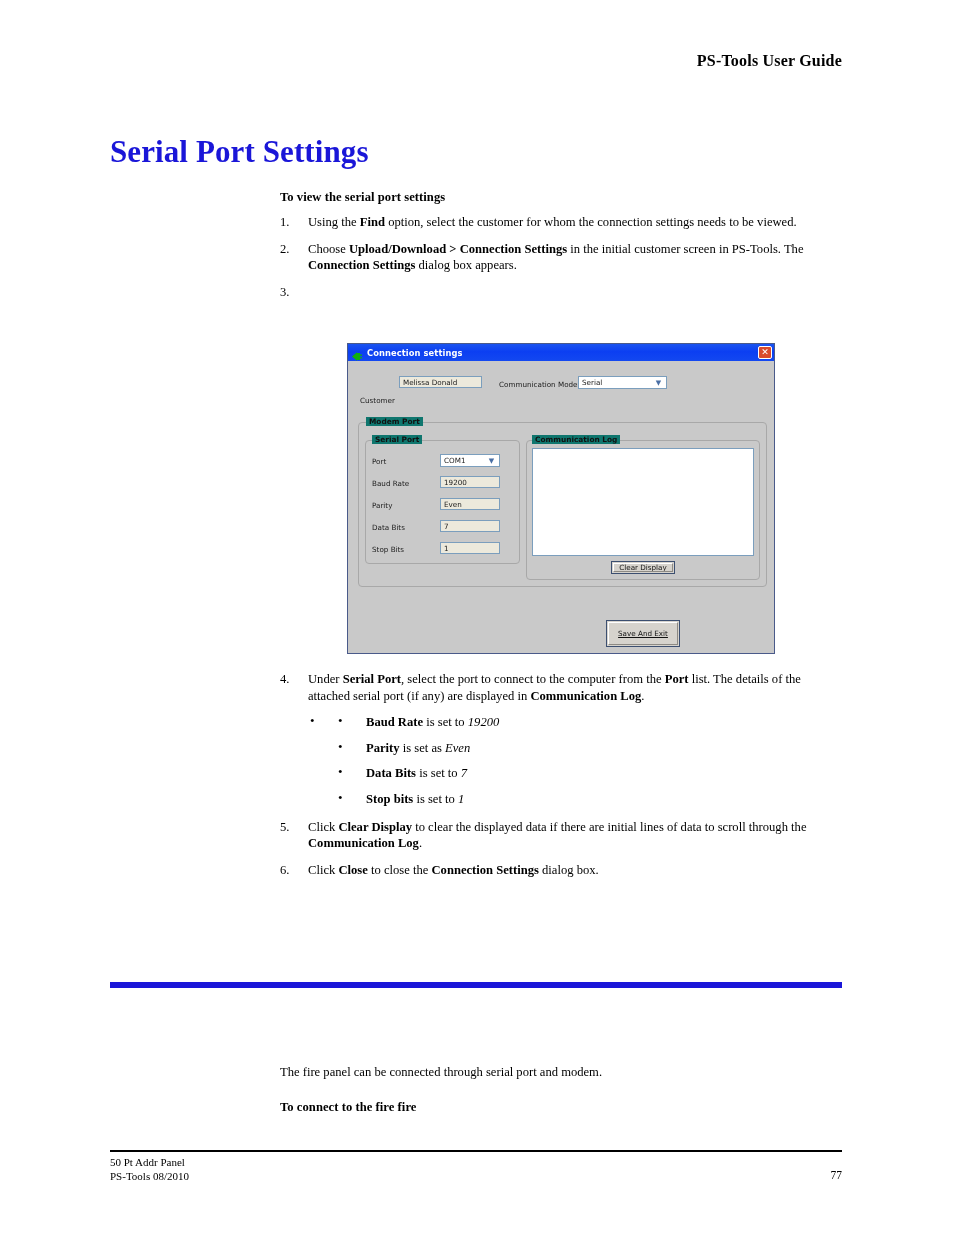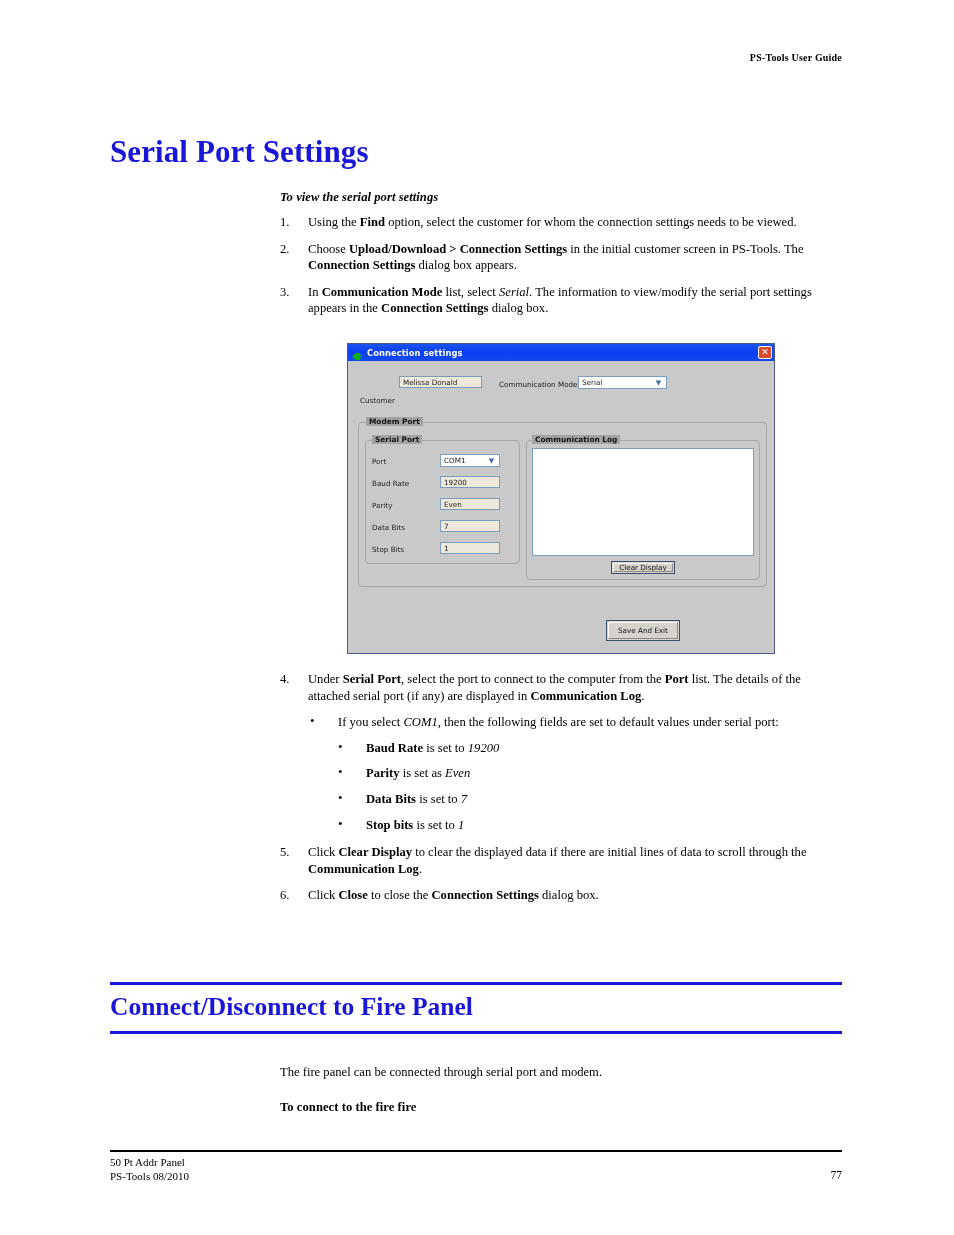--- a/index.html
+++ b/index.html
@@ -18,21 +18,21 @@
 
   
   .running-head {
     position: absolute;
     left: 110px;
     top: 52px;
     width: 732px;
     text-align: right;
     font-family: "Liberation Serif", serif;
     font-weight: bold;
-    font-size: 10px;
+    font-size: 16px;
     letter-spacing: 0.2px;
     color: #000;
   }
 
   
   .h1-plain {
     position: absolute;
     left: 110px;
     font-family: "Liberation Serif", serif;
     font-weight: bold;
@@ -231,21 +231,21 @@
   }
 
   .group {
     position: absolute;
     border: 1px solid #a8a8a8;
     border-radius: 4px;
     box-sizing: border-box;
   }
   .group-label {
     position: absolute;
-    background: #a3a3a3;
+    background: #0f766e;
     padding: 0 3px;
     font-family: "DejaVu Sans", sans-serif;
     font-size: 7.4px;
     font-weight: bold;
     color: #111;
     white-space: nowrap;
   }
 
   .logbox {
     position: absolute;
@@ -305,34 +305,33 @@
     color: #000;
   }
 </style>
 </head>
 <body>
 
 <div class="running-head">PS-Tools User Guide</div>
 
 <div class="h1-plain" style="top:134px;">Serial Port Settings</div>
 
-<div class="body-col proc-head" style="top:190px;font-style:italic;">To view the serial port settings</div>
+<div class="body-col proc-head" style="top:190px;">To view the serial port settings</div>
 
 <div class="body-col" style="top:214px;">
   <div class="li" style="margin-bottom:10px;">
     <span class="marker">1.</span>
     <span class="rich"><span>Using the </span><b>Find</b><span> option, select the customer for whom the connection settings needs to be viewed.</span></span>
   </div>
   <div class="li" style="margin-bottom:10px;">
     <span class="marker">2.</span>
     <span class="rich"><span>Choose </span><b>Upload/Download &gt; Connection Settings</b><span> in the initial customer screen in PS-Tools. The </span><b>Connection Settings</b><span> dialog box appears.</span></span>
   </div>
   <div class="li">
     <span class="marker">3.</span>
-    <span class="rich"><span>In </span><b>Communication Mode</b><span> list, select </span><i>Serial</i><span>. The information to view/modify the serial port settings appears in the </span><b>Connection Settings</b><span> dialog box.</span></span>
   </div>
 </div>
 
 <div class="dialog">
 
   <div class="dlg-titlebar">
     <span class="dlg-title-icon">
       <svg width="12" height="11" viewBox="0 0 12 11" xmlns="http://www.w3.org/2000/svg">
         <rect x="6" y="2" width="3" height="7" fill="#10b010"></rect>
         <rect x="9" y="3.5" width="2" height="1.3" fill="#10b010"></rect>
@@ -378,35 +377,34 @@
 
     <div class="dlg-label" style="position:absolute;left:24px;top:184px;">Stop Bits</div>
     <div class="tb" style="position:absolute;left:92px;top:181px;width:60px;height:12px;">1</div>
 
     <div class="group" style="left:178px;top:79px;width:234px;height:140px;"></div>
     <div class="group-label" style="left:184px;top:74px;">Communication Log</div>
     <div class="logbox" style="left:184px;top:87px;width:222px;height:108px;"></div>
 
     <div class="btn" style="left:263px;top:200px;width:64px;height:13px;">Clear Display</div>
 
-    <div class="btn" style="left:258px;top:259px;width:74px;height:21px;">Save And Exit</div>
+    <div class="btn" style="left:258px;top:259px;width:74px;height:27px;text-decoration:underline;">Save And Exit</div>
 
   </div>
 </div>
 
 <div class="body-col" style="top:671px;">
 
   <div class="li" style="margin-bottom:10px;">
     <span class="marker">4.</span>
     <span class="rich"><span>Under </span><b>Serial Port</b><span>, select the port to connect to the computer from the </span><b>Port</b><span> list. The details of the attached serial port (if any) are displayed in </span><b>Communication Log</b><span>.</span></span>
   </div>
 
   <div class="bul1" style="margin-bottom:9px;">
     <span class="marker">•</span>
-    <span class="rich"><span>If you select </span><i>COM1,</i><span> then the following fields are set to default values under serial port:</span></span>
   </div>
 
   <div class="bul2" style="margin-bottom:9px;">
     <span class="marker">•</span>
     <span class="rich"><b>Baud Rate</b><span> is set to </span><i>19200</i></span>
   </div>
   <div class="bul2" style="margin-bottom:9px;">
     <span class="marker">•</span>
     <span class="rich"><b>Parity</b><span> is set as </span><i>Even</i></span>
   </div>
@@ -424,21 +422,20 @@
     <span class="rich"><span>Click </span><b>Clear Display</b><span> to clear the displayed data if there are initial lines of data to scroll through the </span><b>Communication Log</b><span>.</span></span>
   </div>
   <div class="li">
     <span class="marker">6.</span>
     <span class="rich"><span>Click </span><b>Close</b><span> to close the </span><b>Connection Settings</b><span> dialog box.</span></span>
   </div>
 </div>
 
 <div class="h1-ruled-wrap" style="top:982px;">
   <div class="rule"></div>
-  <div class="h1-ruled-text">Connect/Disconnect to Fire Panel</div>
   <div class="rule"></div>
 </div>
 
 <div class="body-col para" style="top:1064px;">The fire panel can be connected through serial port and modem.</div>
 <div class="body-col proc-head" style="top:1100px;">To connect to the fire fire</div>
 
 <div class="footer-rule"></div>
 <div class="footer-left">
   <div>50 Pt Addr  Panel</div>
   <div>PS-Tools  08/2010</div>

